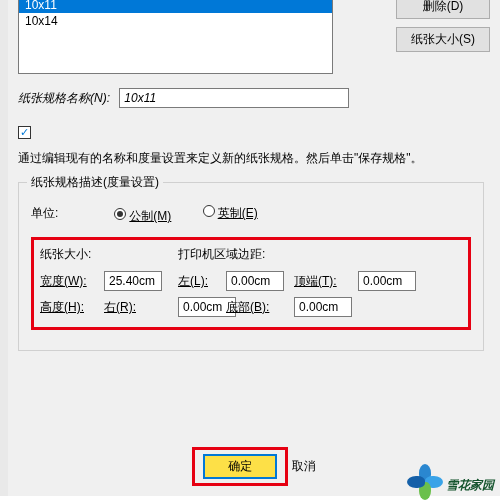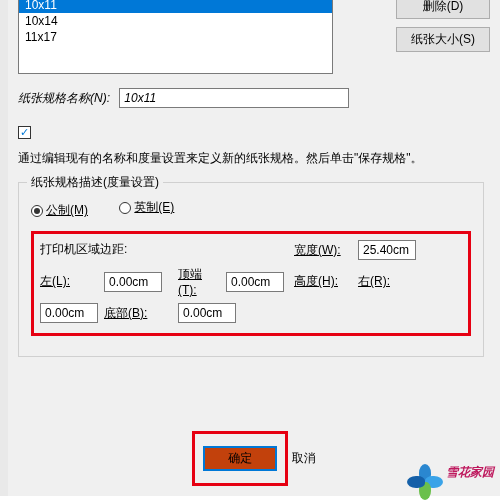--- a/index.html
+++ b/index.html
@@ -4,58 +4,57 @@
 <style>
   * { box-sizing: border-box; font-family: "Microsoft YaHei", "SimSun", sans-serif; font-size: 12px; }
   body { margin: 0; width: 500px; height: 500px; background: #fff; position: relative; overflow: hidden; }
   .window { border-left: 8px solid #e9e9e9; height: 100%; background: #f0f0f0; padding: 0; }
   .inner { background: #f0f0f0; padding: 0 10px 0 10px; }
   .paperlist { border: 1px solid #7a7a7a; background: #fff; width: 315px; height: 78px; overflow-y: scroll; margin-top: -4px; }
   .paperlist div { padding: 1px 6px; }
   .paperlist .sel { background: #0078d7; color: #fff; }
   .rightbtns { position: absolute; right: 10px; top: -2px; width: 94px; }
   .btn { display: inline-block; background: #e1e1e1; border: 1px solid #adadad; padding: 3px 0; text-align: center; width: 94px; margin-bottom: 8px; }
-  .btn.primary { background: #c2410c; border: 2px solid #0078d7; width: 74px; margin: 8px 4px; padding: 2px 0; }
+  .btn.primary { background: #fde047; border: 2px solid #0078d7; width: 74px; margin: 0 4px; padding: 2px 0; }
   .row { margin: 14px 0 10px 0; font-style: italic; }
   .label { display: inline-block; }
   .tin { border: 1px solid #7a7a7a; background: #fff; padding: 2px 4px; display: inline-block; }
   .nameinput { width: 230px; margin-left: 6px; }
   .chk { display: inline-flex; align-items: center; gap: 4px; margin: 8px 0 10px 0; }
   .chkbox { width: 13px; height: 13px; border: 1px solid #333; background: #fff; color: #0078d7; font-size: 11px; line-height: 11px; text-align: center; }
   .note { line-height: 1.6; margin-bottom: 14px; max-width: 420px; }
-  .fieldset { border: 1px solid #d0d0d0; padding: 10px 12px 20px 12px; margin-right: 6px; position: relative; }
+  .fieldset { border: 1px solid #d0d0d0; padding: 16px 12px 20px 12px; margin-right: 6px; position: relative; }
   .fieldset .legend { position: absolute; top: -9px; left: 8px; background: #f0f0f0; padding: 0 4px; }
   .unitsrow { margin: 6px 0 12px 0; }
-  .radio { display: inline-flex; align-items: center; gap: 3px; margin-right: 28px; }
+  .radio { display: inline-flex; gap: 3px; margin-right: 28px; }
   .rcircle { width: 12px; height: 12px; border: 1px solid #333; border-radius: 50%; background: #fff; display: inline-flex; align-items: center; justify-content: center; }
   .rdot { width: 6px; height: 6px; background: #333; border-radius: 50%; }
   u { text-decoration: underline; }
   .redbox { border: 3px solid #e60012; padding: 6px 6px 10px 6px; }
   .grid { display: grid; grid-template-columns: 56px 66px 40px 60px 56px 60px; gap: 6px 8px; align-items: center; }
   .grid .hd { grid-column: span 2; margin-bottom: 2px; }
   .numin { border: 1px solid #7a7a7a; background: #fff; padding: 2px 4px; text-align: left; width: 58px; }
   .bottombar { position: absolute; bottom: 14px; left: 8px; right: 0; text-align: center; }
   .okbox { display: inline-block; border: 3px solid #e60012; padding: 4px; }
   .cancel { display: inline-block; }
-  .watermark { position: absolute; right: 6px; bottom: 6px; display: flex; align-items: flex-start; gap: 6px; color: #be185d; font-weight: bold; font-size: 18px; font-style: italic; }
+  .watermark { position: absolute; right: 6px; bottom: 6px; display: flex; align-items: flex-end; gap: 6px; color: #14532d; font-weight: bold; font-size: 18px; font-style: italic; }
   .wmicon { width: 30px; height: 30px; position: relative; }
   .petal { position: absolute; width: 12px; height: 18px; background: #2a87d0; border-radius: 60% 60% 50% 50%; left: 9px; top: 0; transform-origin: 50% 100%; }
   .p2 { transform: rotate(90deg); background: #3aa3e8; }
   .p3 { transform: rotate(180deg); background: #6bc04b; }
   .p4 { transform: rotate(270deg); background: #1560a8; }
 </style>
 </head>
 <body>
 
 <div class="window">
   <div class="inner" style="position:relative;">
     <div class="paperlist">
       <div class="sel">10x11</div>
       <div>10x14</div>
-      <div>11x17</div>
     </div>
     <div class="rightbtns">
       <div class="btn"><span>删除(D)</span></div>
       <div class="btn"><span>纸张大小(S)</span></div>
     </div>
 
     <div class="row">
       <span class="label">纸张规格名称(N):</span>
       <span class="tin nameinput">10x11</span>
     </div>
@@ -63,34 +62,36 @@
     <div class="chk">
       <span class="chkbox">✓</span>
     </div>
 
     <div class="note">通过编辑现有的名称和度量设置来定义新的纸张规格。然后单击"保存规格"。</div>
 
     <div class="fieldset">
       <span class="legend">纸张规格描述(度量设置)</span>
 
       <div class="unitsrow">
+        <span class="label" style="width:80px;">单位:</span>
         <span class="radio">
           <span class="rcircle">
               <span class="rdot"></span>
             </span>
           <u>公制(M)</u>
         </span>
         <span class="radio">
           <span class="rcircle"></span>
           <u>英制(E)</u>
         </span>
       </div>
 
       <div class="redbox">
         <div class="grid">
+          <div class="hd">纸张大小:</div>
           <div class="hd" style="grid-column: span 4;">打印机区域边距:</div>
 
           <span><u>宽度(W):</u></span>
           <span class="numin">25.40cm</span>
           <span><u>左(L):</u></span>
           <span class="numin">0.00cm</span>
           <span><u>顶端(T):</u></span>
           <span class="numin">0.00cm</span>
 
           <span><u>高度(H):</u></span>

